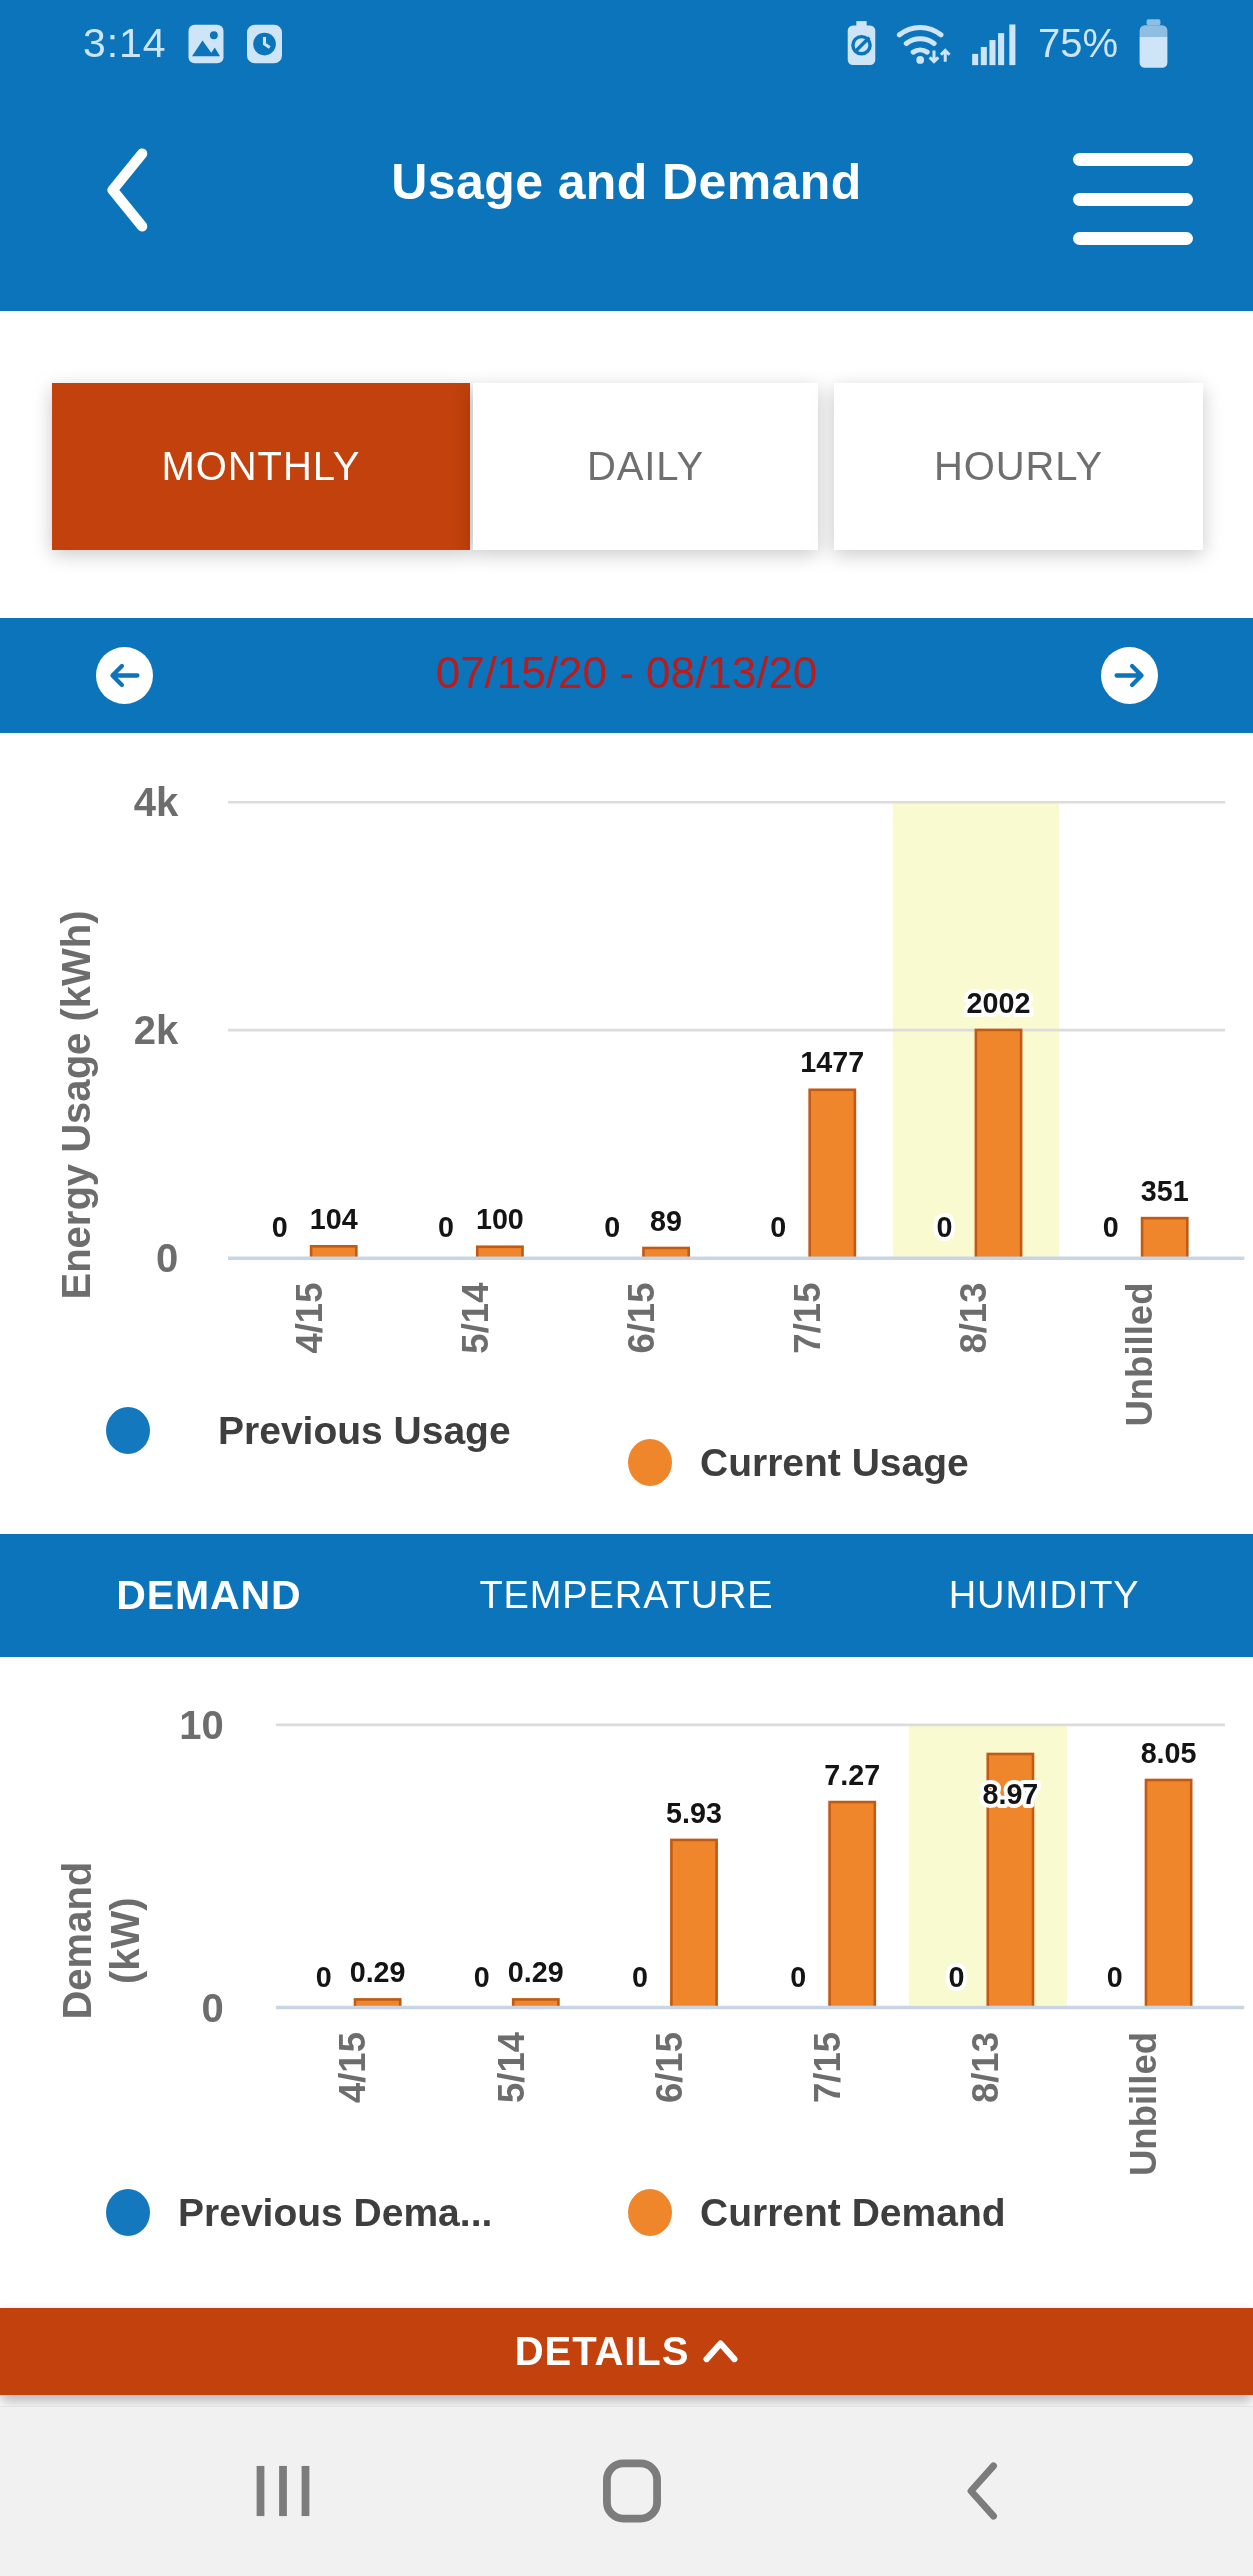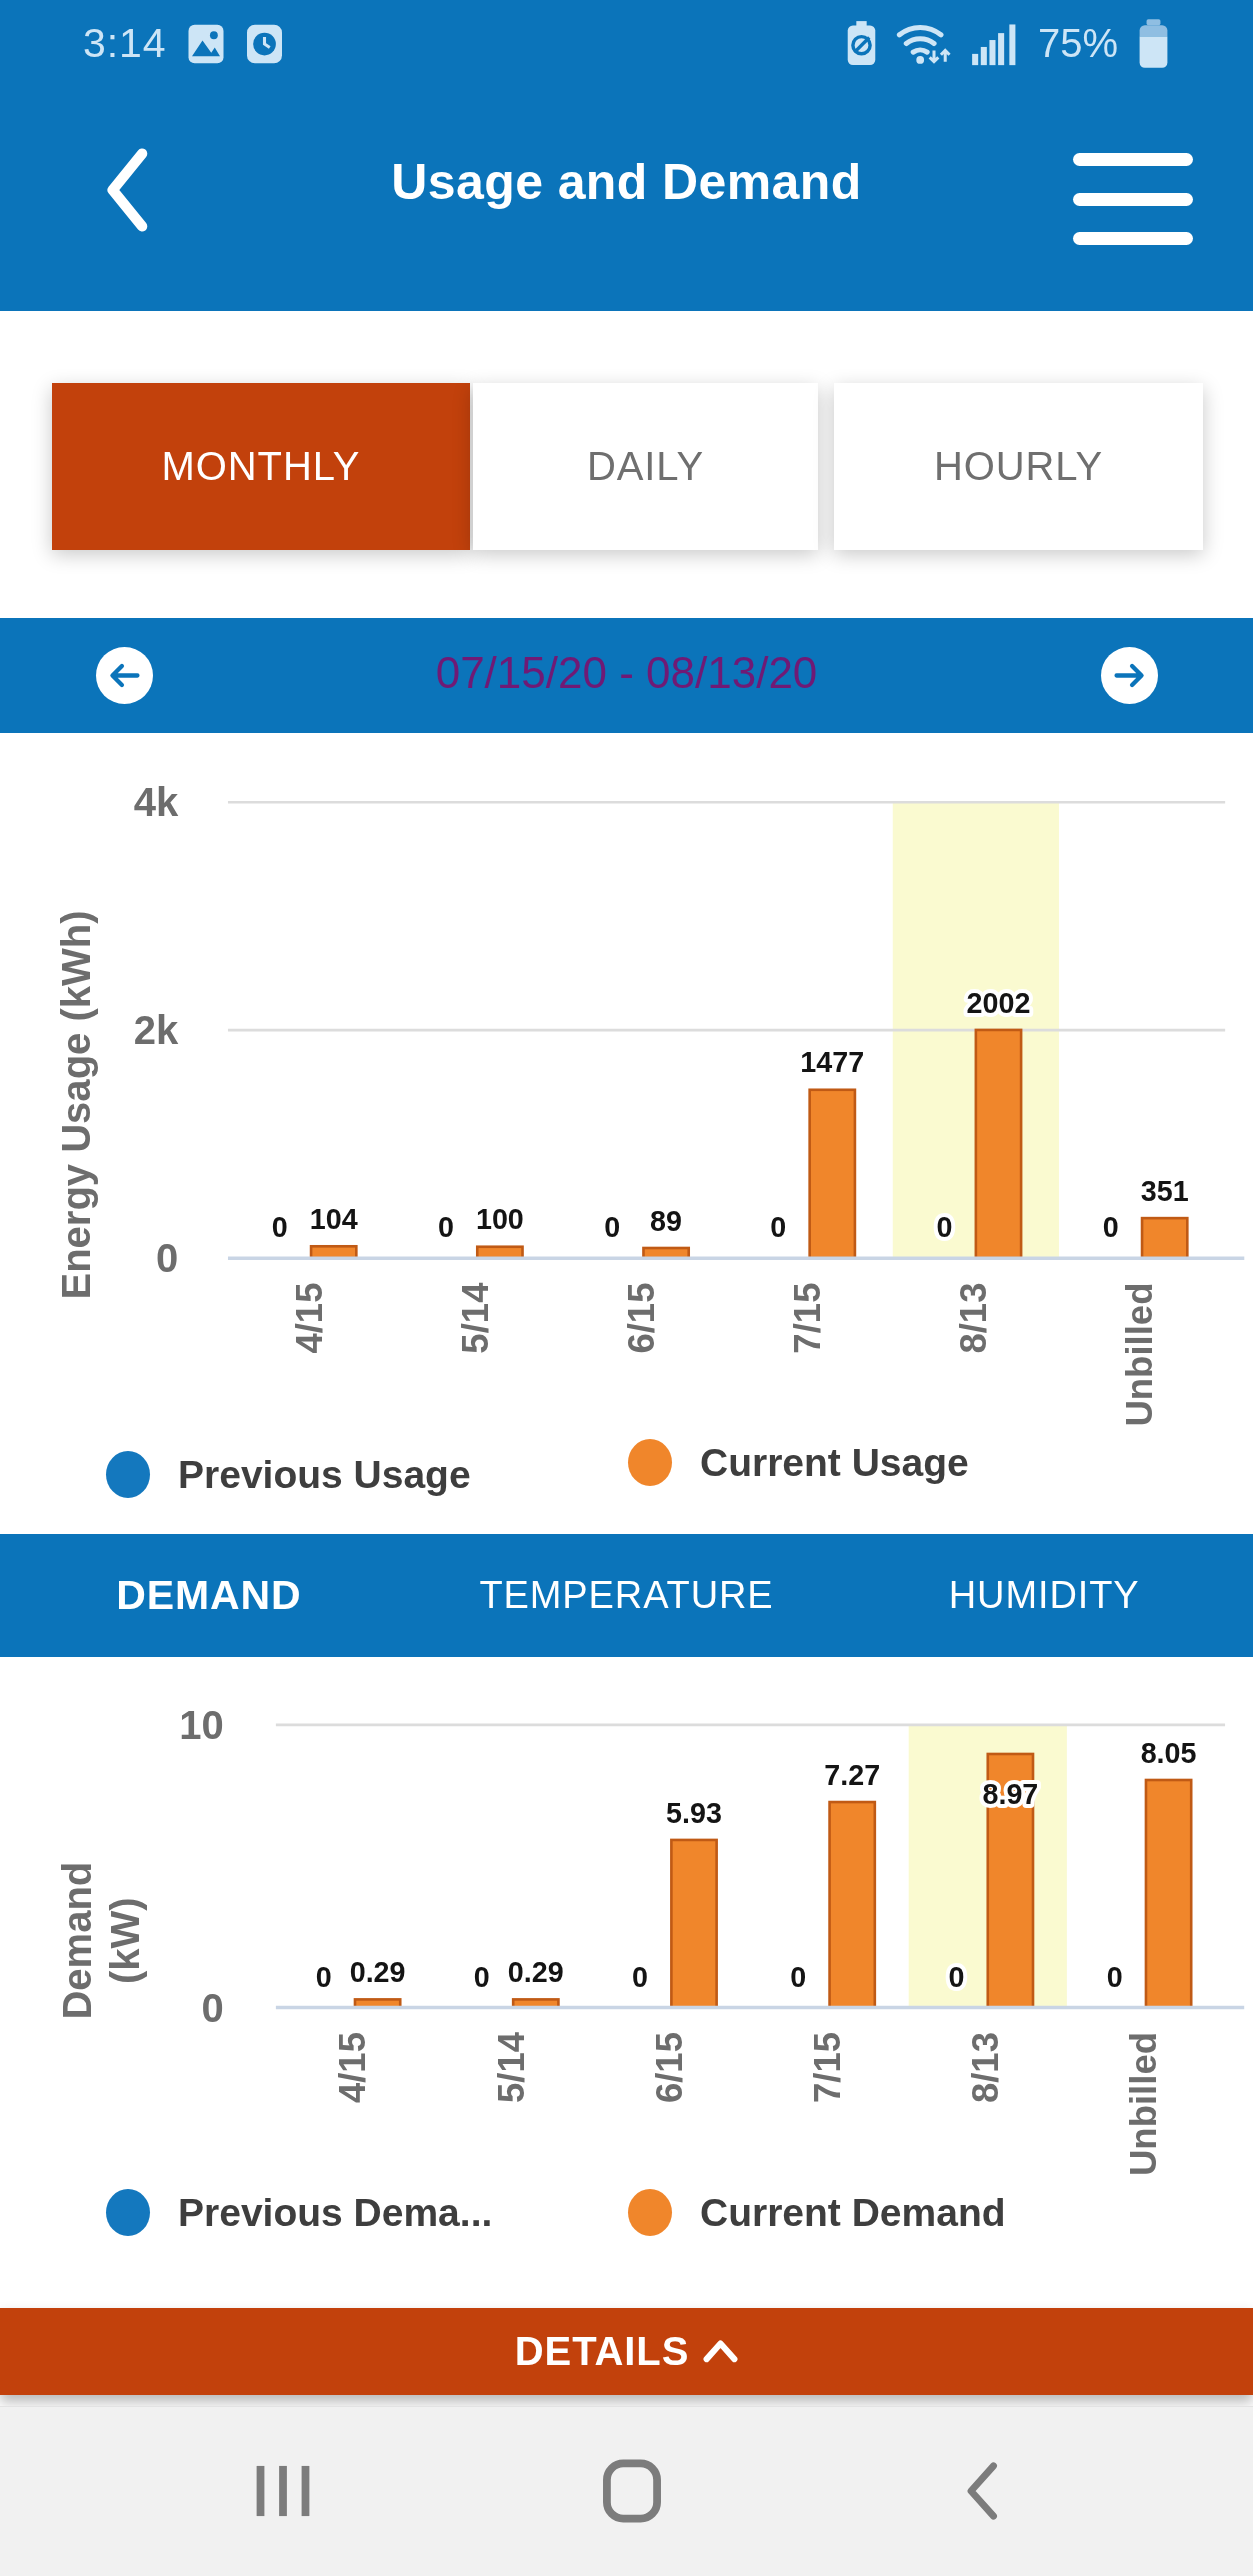--- a/index.html
+++ b/index.html
@@ -16,21 +16,21 @@
   .back-btn{left:91px;top:146px;width:70px;height:91px;background:transparent;border:none;cursor:pointer;}
   .app-title{left:0;top:153px;width:1253px;text-align:center;color:#fff;font-size:50px;font-weight:bold;letter-spacing:0.4px;}
   .menu-btn{left:1073px;top:153px;width:138px;height:92px;background:transparent;border:none;cursor:pointer;display:flex;flex-direction:column;justify-content:space-between;padding:0;}
   .menu-btn span{display:block;width:120px;height:13px;border-radius:7px;background:#fff;}
   
   .ptab{top:383px;height:167px;border:none;cursor:pointer;font-size:40px;letter-spacing:0.9px;background:#fff;color:#6F6F6F;box-shadow:0 5.2px 19px rgba(0,0,0,0.22);font-family:inherit;}
   .ptab.active{background:#c2410c;color:#fff;}
   
   .date-bar{left:0;top:618px;width:1253px;height:115px;background:#0B74BA;}
   .circle-btn{position:absolute;top:647px;width:57px;height:57px;border-radius:50%;background:#fff;border:none;cursor:pointer;display:flex;align-items:center;justify-content:center;padding:0;}
-  .date-range{position:absolute;left:0;top:648px;width:1253px;text-align:center;color:#701a75;font-size:44px;}
+  .date-range{position:absolute;left:0;top:648px;width:1253px;text-align:center;color:#b91c1c;font-size:44px;}
   
   svg text{font-family:"Liberation Sans","DejaVu Sans",sans-serif;}
   .val-label{paint-order:stroke;stroke:#ffffff;stroke-width:9px;stroke-linejoin:round;}
   
   .legend-item{position:absolute;display:flex;align-items:center;height:49px;}
   .legend-dot{width:44px;height:47px;border-radius:50%;margin-right:28px;flex:none;}
   .legend-label{font-size:39px;font-weight:bold;color:#3E3E3E;white-space:nowrap;}
   
   .metric-tabs{left:0;top:1534px;width:1253px;height:123px;background:#0B74BA;display:flex;}
   .mtab{flex:1;background:transparent;border:none;color:#fff;font-size:38px;cursor:pointer;font-family:inherit;letter-spacing:0.9px;}
@@ -150,21 +150,21 @@
       <text x="1147.5" y="1163.738" text-anchor="middle" font-size="33" font-weight="bold" fill="#141414" class="val-label">2002</text>
       <text x="1133.5" y="1474" text-anchor="end" font-size="42" font-weight="bold" fill="#6D6D6D" transform="rotate(-90 1133.5 1474)">8/13</text>
       <text x="1276.5" y="1422" text-anchor="middle" font-size="33" font-weight="bold" fill="#141414" class="val-label">0</text>
       <rect x="1312.5" y="1400.019" width="52" height="45.981" fill="#F0862B" stroke="#C05A15" stroke-width="3"></rect>
       <text x="1338.5" y="1380.019" text-anchor="middle" font-size="33" font-weight="bold" fill="#141414" class="val-label">351</text>
       <text x="1324.5" y="1474" text-anchor="end" font-size="42" font-weight="bold" fill="#6D6D6D" transform="rotate(-90 1324.5 1474)">Unbilled</text>
       <line x1="262" y1="1446" x2="1430" y2="1446" stroke="#C9D5E5" stroke-width="4"></line>
       <text x="104" y="1270" text-anchor="middle" font-size="46" font-weight="bold" fill="#6D6D6D" transform="rotate(-90 104 1270)">Energy Usage (kWh)</text>
     </svg>
 
-  <div class="legend-item" style="left:106px;top:1450px;">
+  <div class="legend-item" style="left:106px;top:1406px;gap:40px;">
     <span class="legend-dot" style="background:#1478BE;"></span>
     <span class="legend-label">Previous Usage</span>
   </div>
   <div class="legend-item" style="left:628px;top:1438px;">
     <span class="legend-dot" style="background:#F0862B;"></span>
     <span class="legend-label">Current Usage</span>
   </div>
 
   <div class="abs metric-tabs">
     <button class="mtab active">DEMAND</button>

